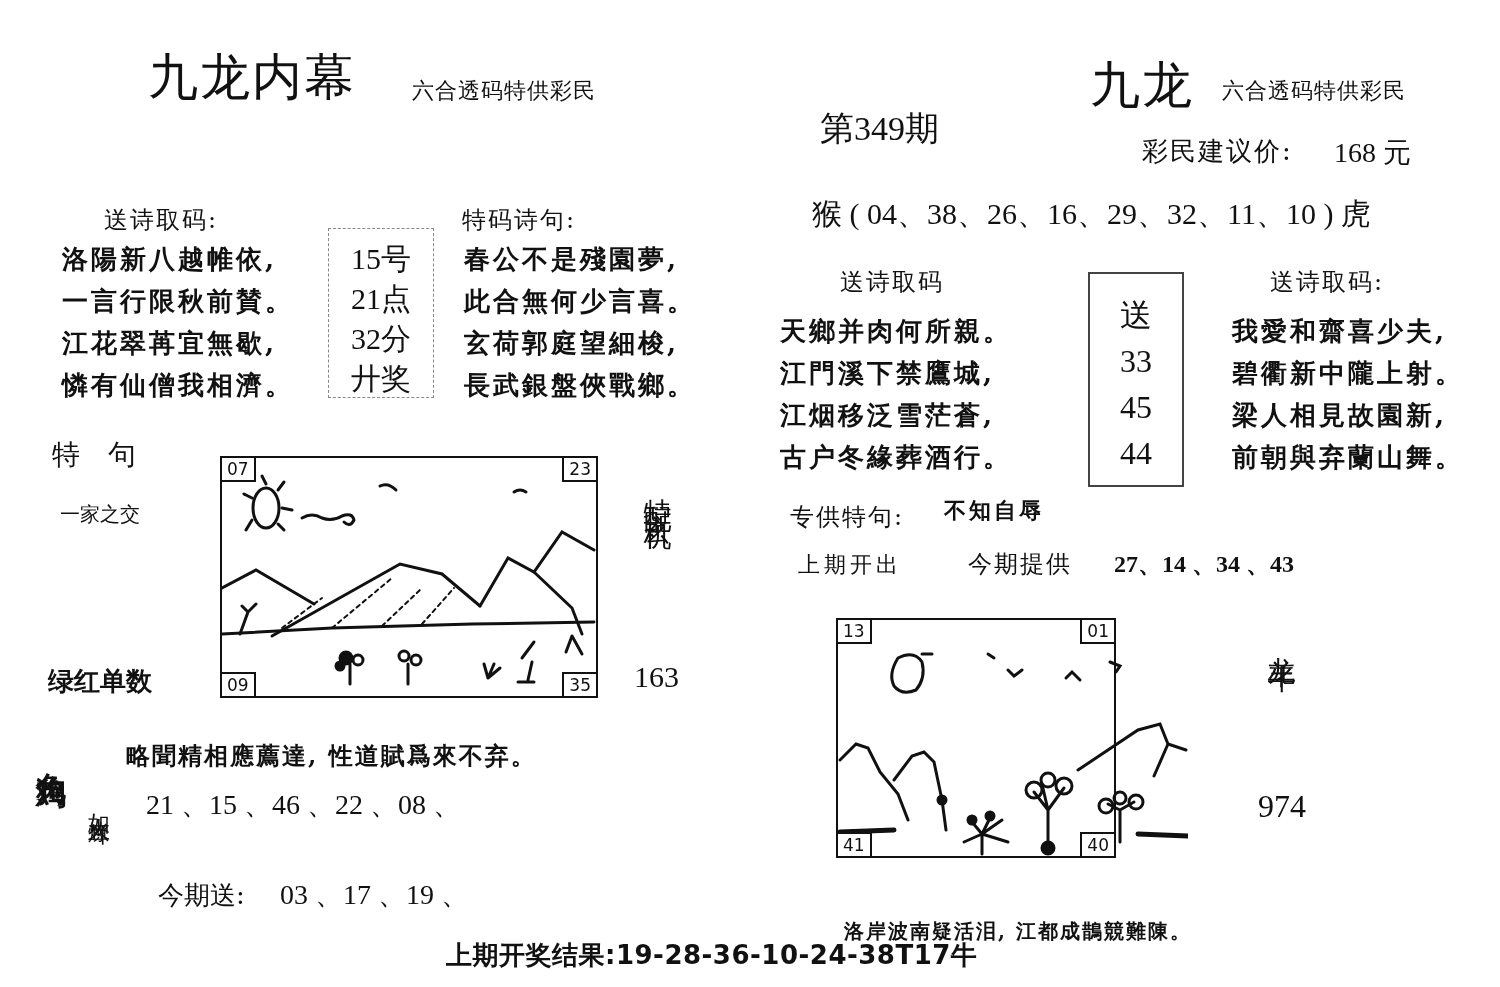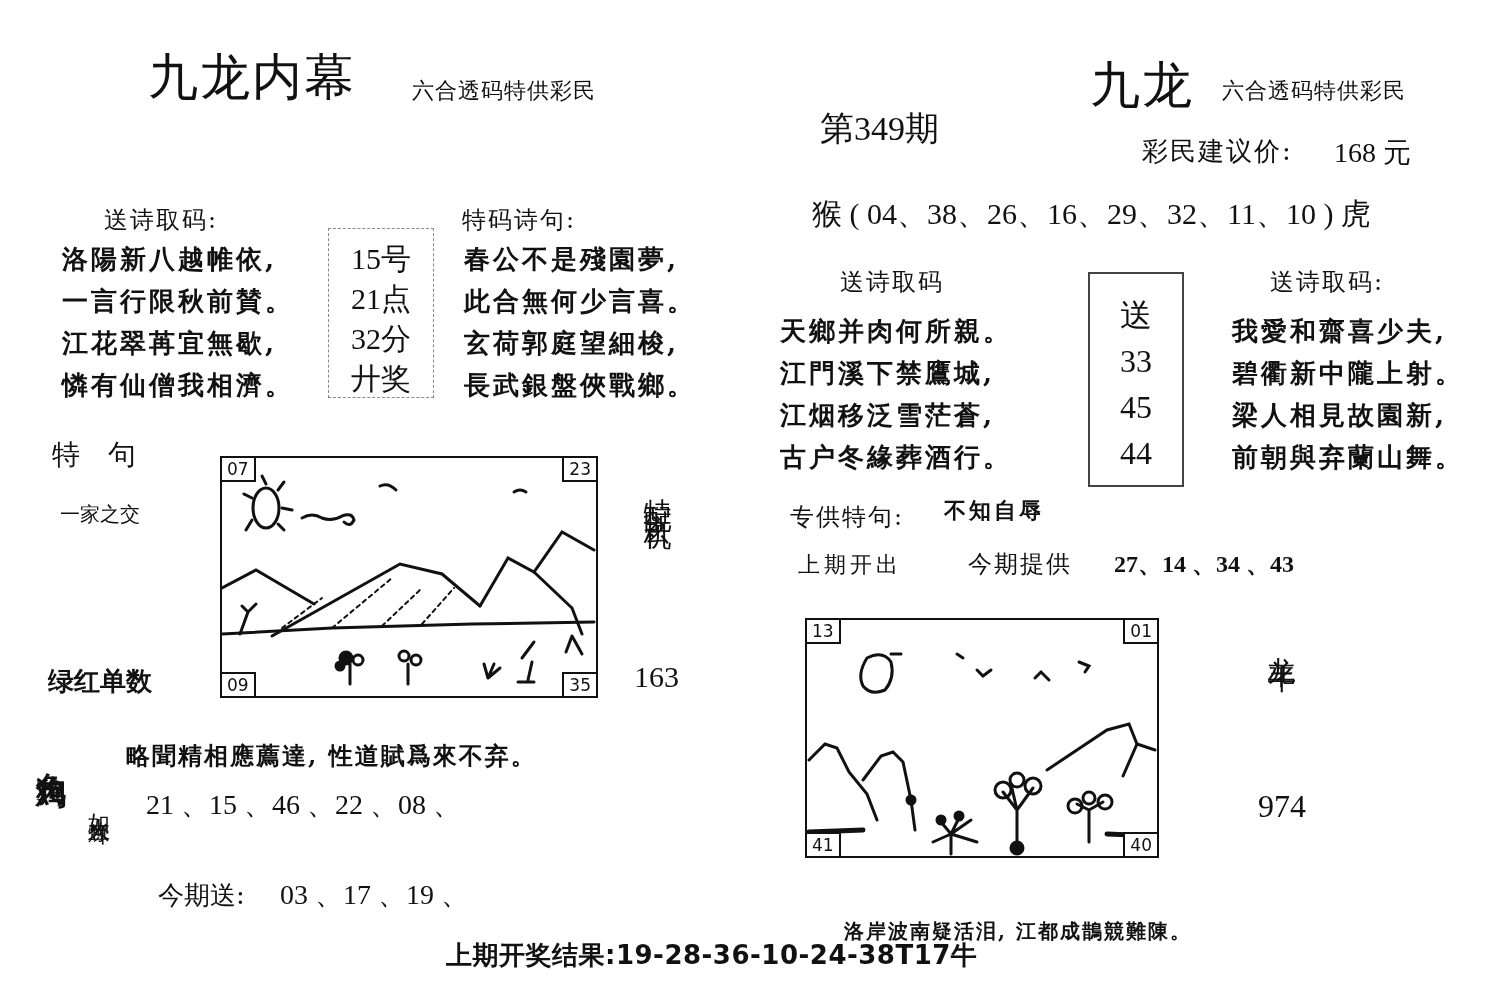--- a/index.html
+++ b/index.html
@@ -150,21 +150,21 @@
   <div>前朝與弃蘭山舞。</div>
 </div>
 
 <div class="abs serif" style="left:790px; top:494px; font-size:24px; letter-spacing:2px;margin-top:7px;">专供特句:</div>
 <div class="abs serif bold" style="left:944px; top:496px; font-size:22px; letter-spacing:3px;">不知自辱</div>
 
 <div class="abs serif" style="left:798px; top:550px; font-size:22px; letter-spacing:4px;">上期开出</div>
 <div class="abs serif" style="left:968px; top:548px; font-size:24px; letter-spacing:2px;text-align:right;">今期提供</div>
 <div class="abs lserif bold" style="left:1114px; top:548px; font-size:24px; white-space:nowrap;">27、14 、34 、43</div>
 
-<div class="abs pic" style="left:805px; top:618px; width:354px; height:240px;">
+<div class="abs pic" style="left:836px; top:618px; width:280px; height:240px;">
   <svg width="350" height="236" style="position:absolute; left:0; top:0;">
     <g fill="none" stroke="#111" stroke-width="3" stroke-linecap="round">
 
       <path d="M60 38 q16 -8 24 4 q4 16 -6 28 q-14 6 -22 -4 q-6 -12 4 -28"></path>
       <line x1="84" y1="34" x2="94" y2="34"></line>
 
       <path d="M150 34 l6 4"></path>
         <path d="M170 50 l6 6 l8 -6"></path>
         <path d="M228 58 l6 -6 l8 8"></path>
         <path d="M272 42 l10 4 l-4 6"></path>

